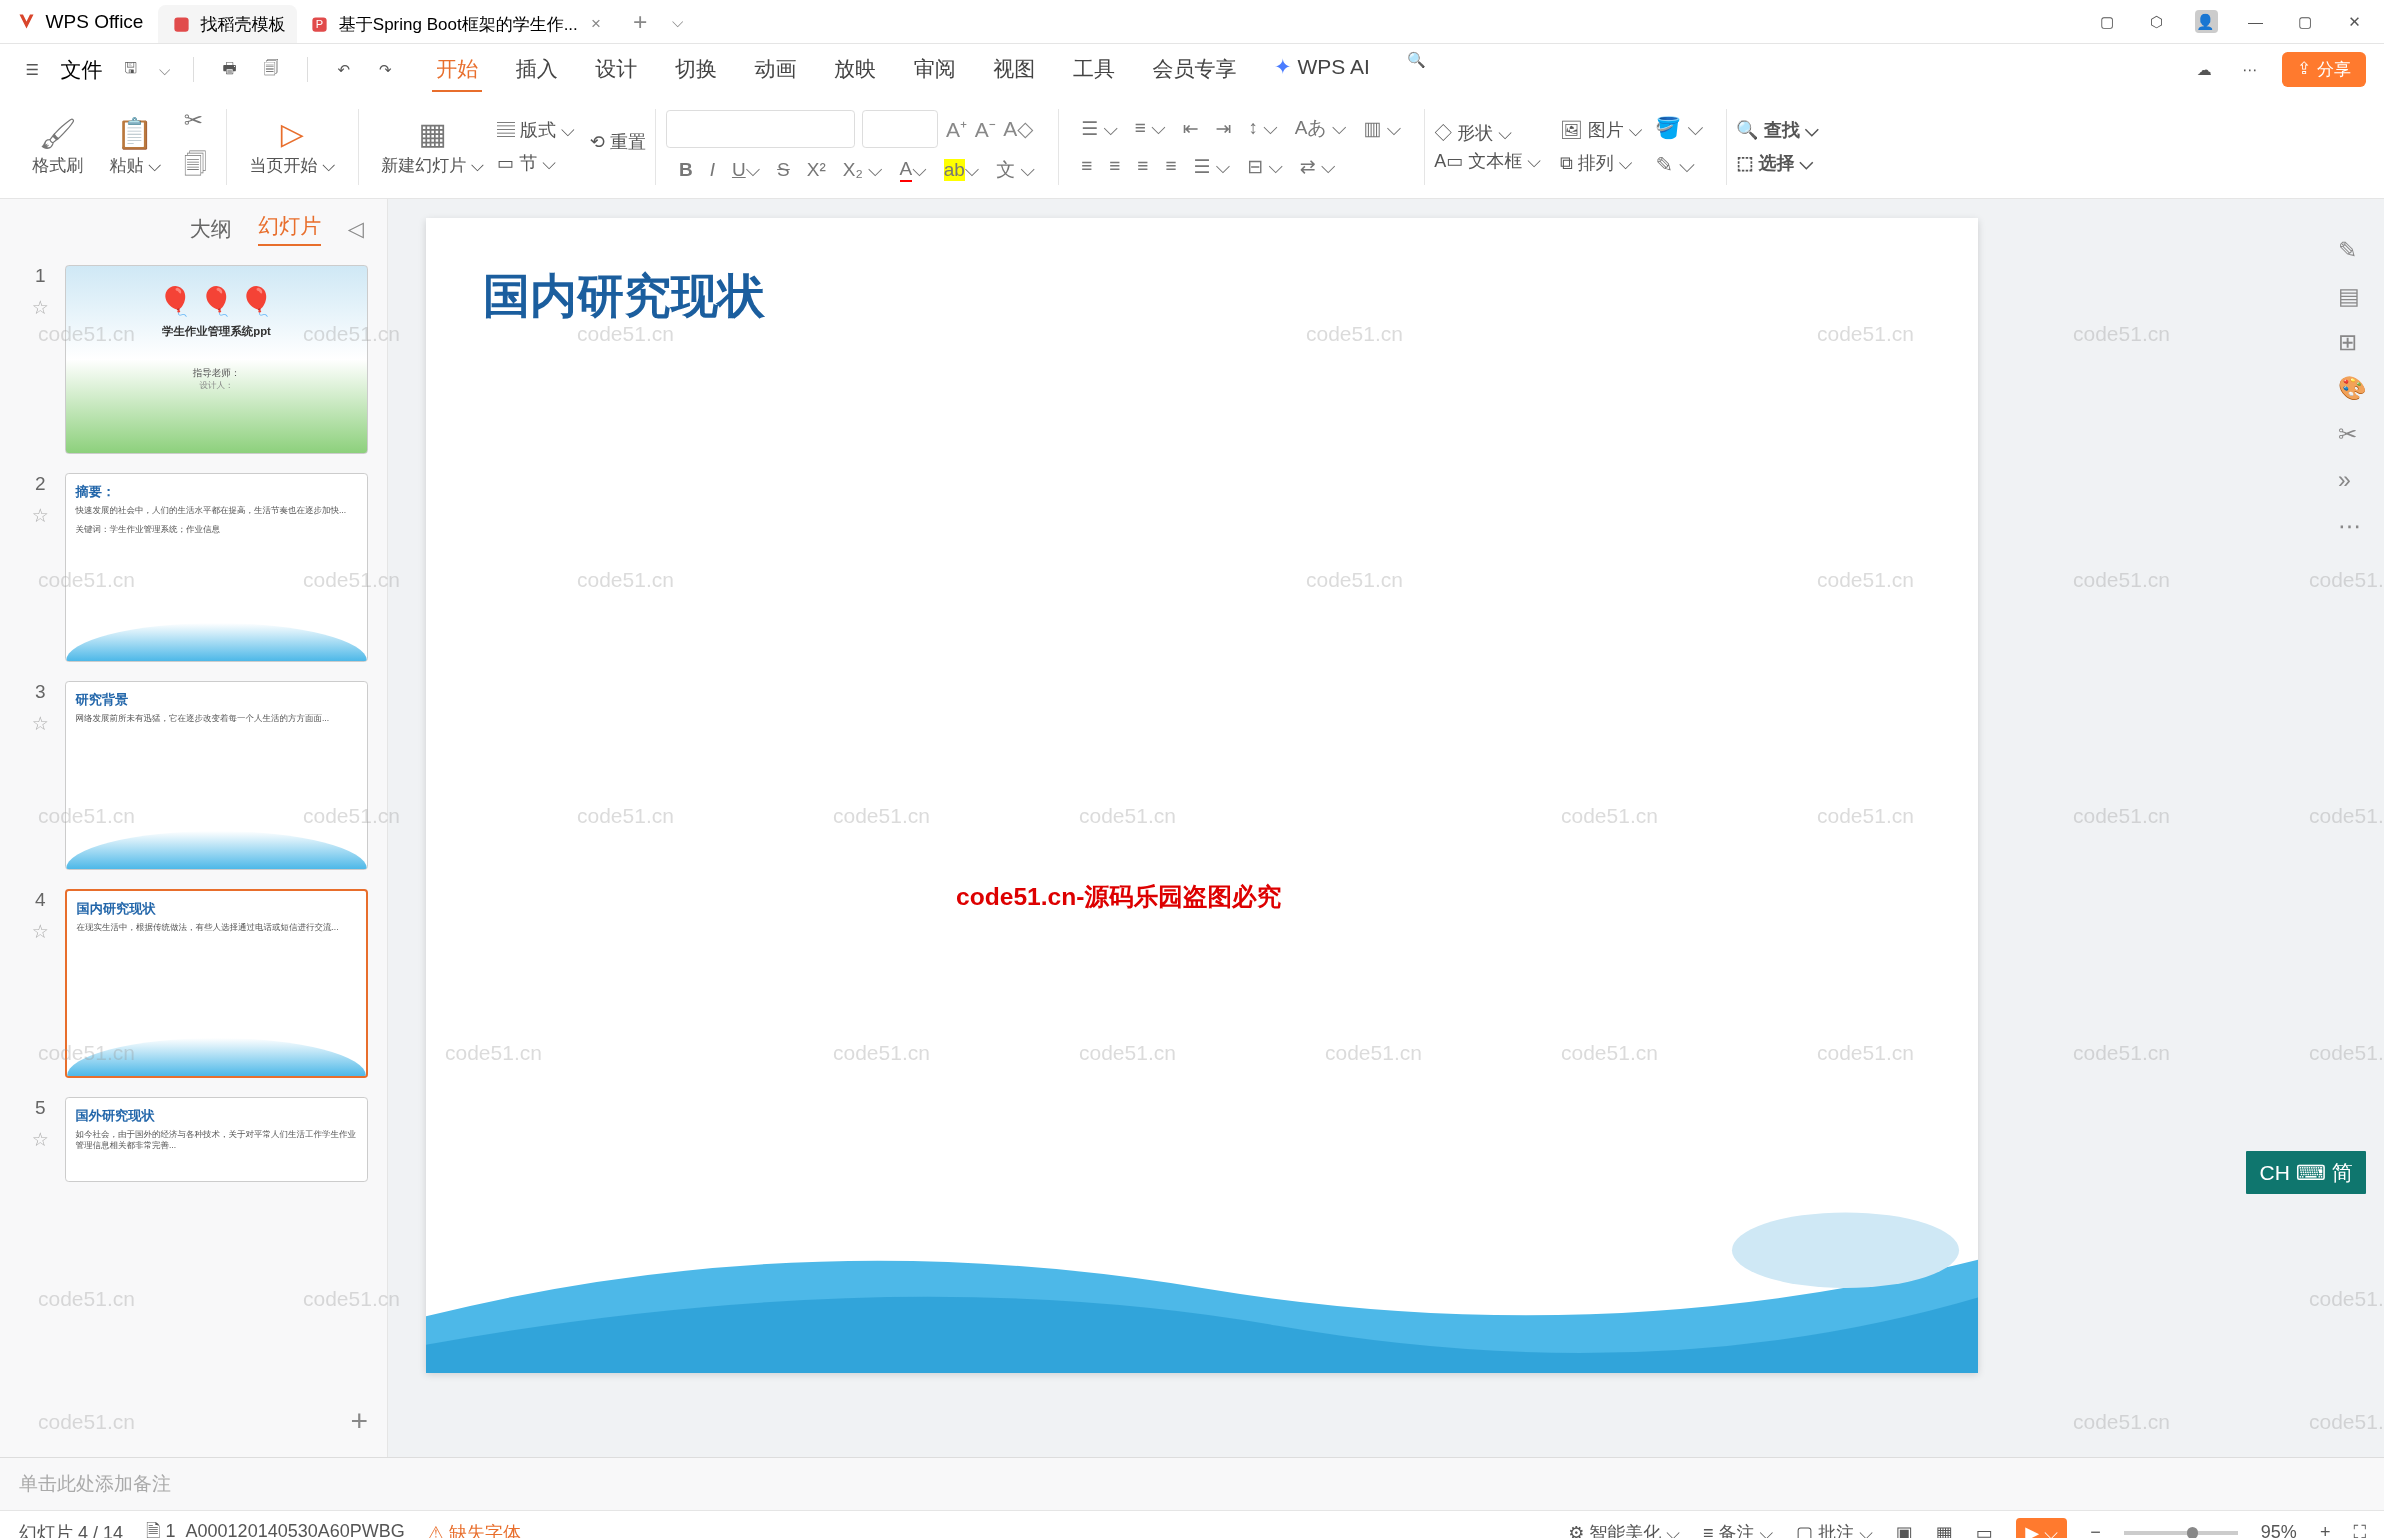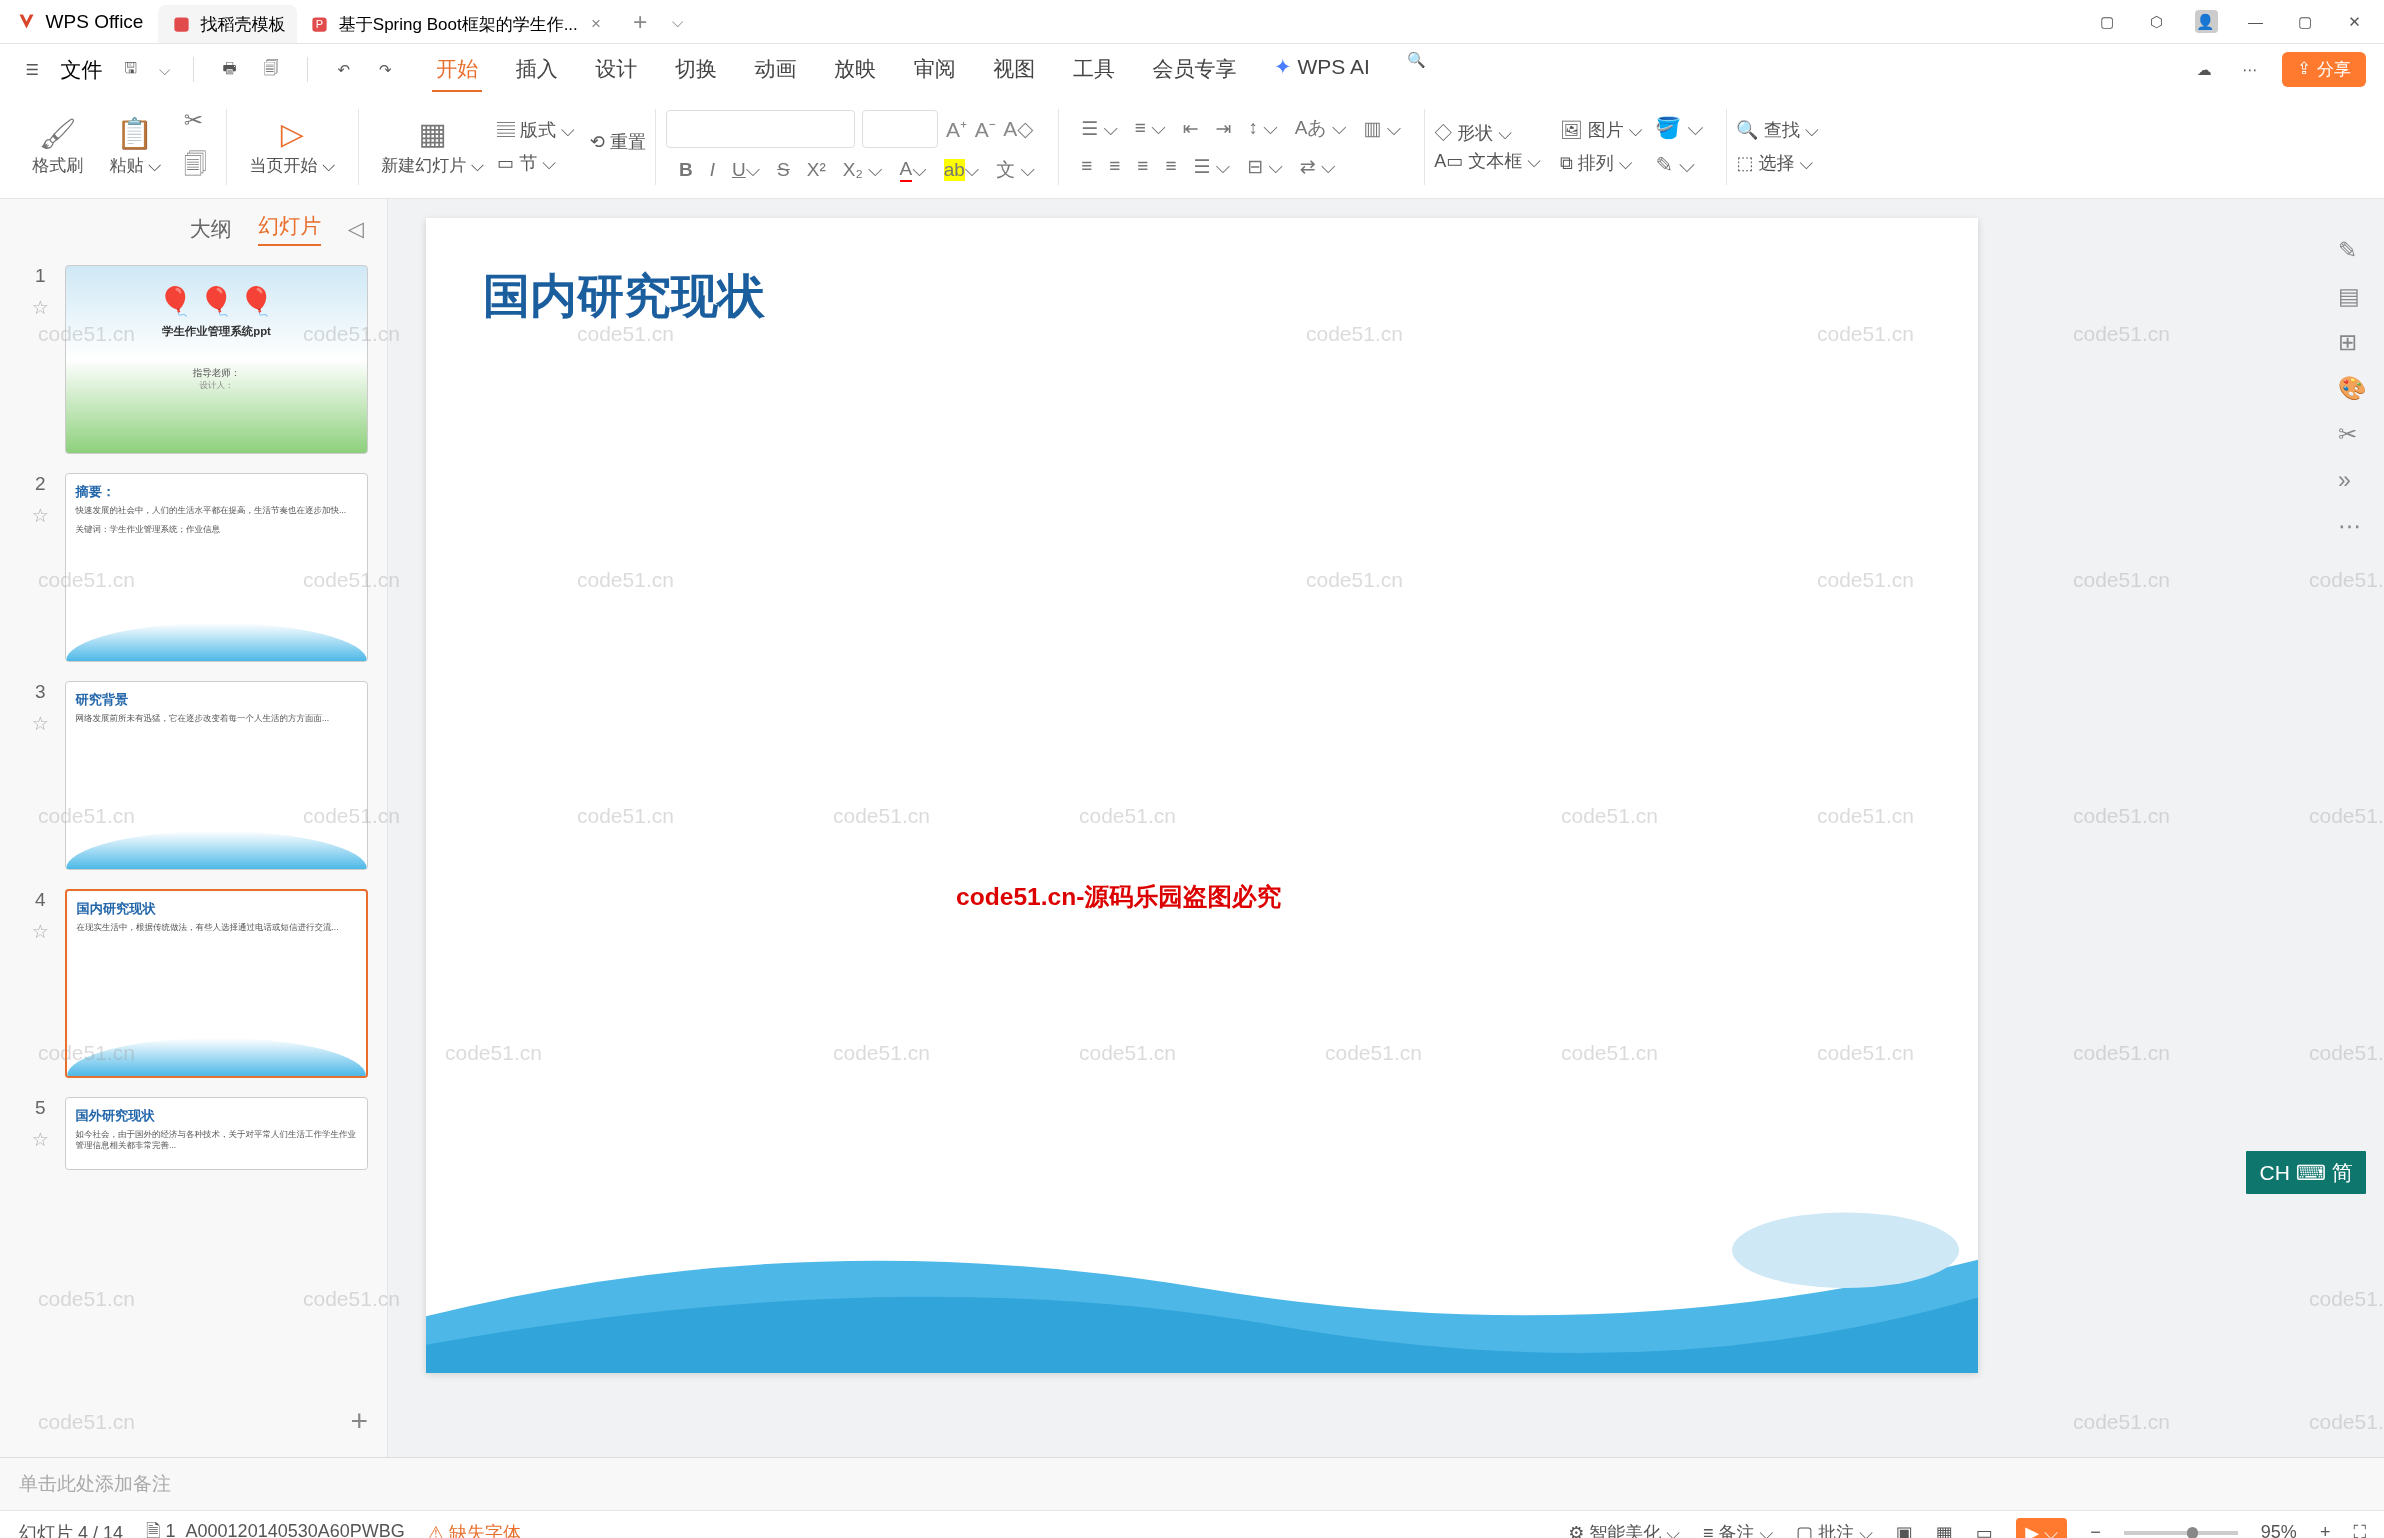--- a/index.html
+++ b/index.html
@@ -244,21 +244,21 @@
   </div>
   <div style="display:flex;flex-direction:column;gap:9.5px;font-size:18px;color:#555;padding-left:19px;">
     <div><span>🖼</span> <span>图片</span> ⌵</div>
     <div><span>⧉</span> <span>排列</span> ⌵</div>
   </div>
   <div style="display:flex;flex-direction:column;gap:13.2px;padding:0 13.2px;">
     <span style="font-size:21px;color:#777;">🪣 ⌵</span>
     <span style="font-size:21px;color:#777;">✎ ⌵</span>
   </div>
   <span class="ribbon-sep"></span>
-  <div style="display:flex;flex-direction:column;gap:9.5px;font-size:18px;color:#555;">
+  <div style="display:flex;flex-direction:column;gap:9.5px;font-size:18px;color:#555;font-weight:bold;">
     <div><span>🔍</span> <span>查找</span> ⌵</div>
     <div><span>⬚</span> <span>选择</span> ⌵</div>
   </div>
 </div>
 
 <div class="workspace">
   <div class="sidepanel">
     <div class="side-tabs">
       <span class="side-tab">大纲</span>
       <span class="side-tab active">幻灯片</span>
@@ -313,21 +313,21 @@
           <div class="thumb-heading">国内研究现状</div>
           <div class="thumb-text">在现实生活中，根据传统做法，有些人选择通过电话或短信进行交流...</div>
           <div class="thumb-wave"></div>
         </div>
       </div>
       <div class="thumb-row">
         <div class="thumb-idx">
             <span>5</span>
             <span class="star">☆</span>
           </div>
-        <div class="thumb" style="height:73px;">
+        <div class="thumb" style="height:85px;">
           <div class="thumb-heading">国外研究现状</div>
           <div class="thumb-text">如今社会，由于国外的经济与各种技术，关于对平常人们生活工作学生作业管理信息相关都非常完善...</div>
         </div>
       </div>
     </div>
     <div class="add-slide">+</div>
   </div>
 
   <div class="slide-area">
     <div class="slide-canvas">

